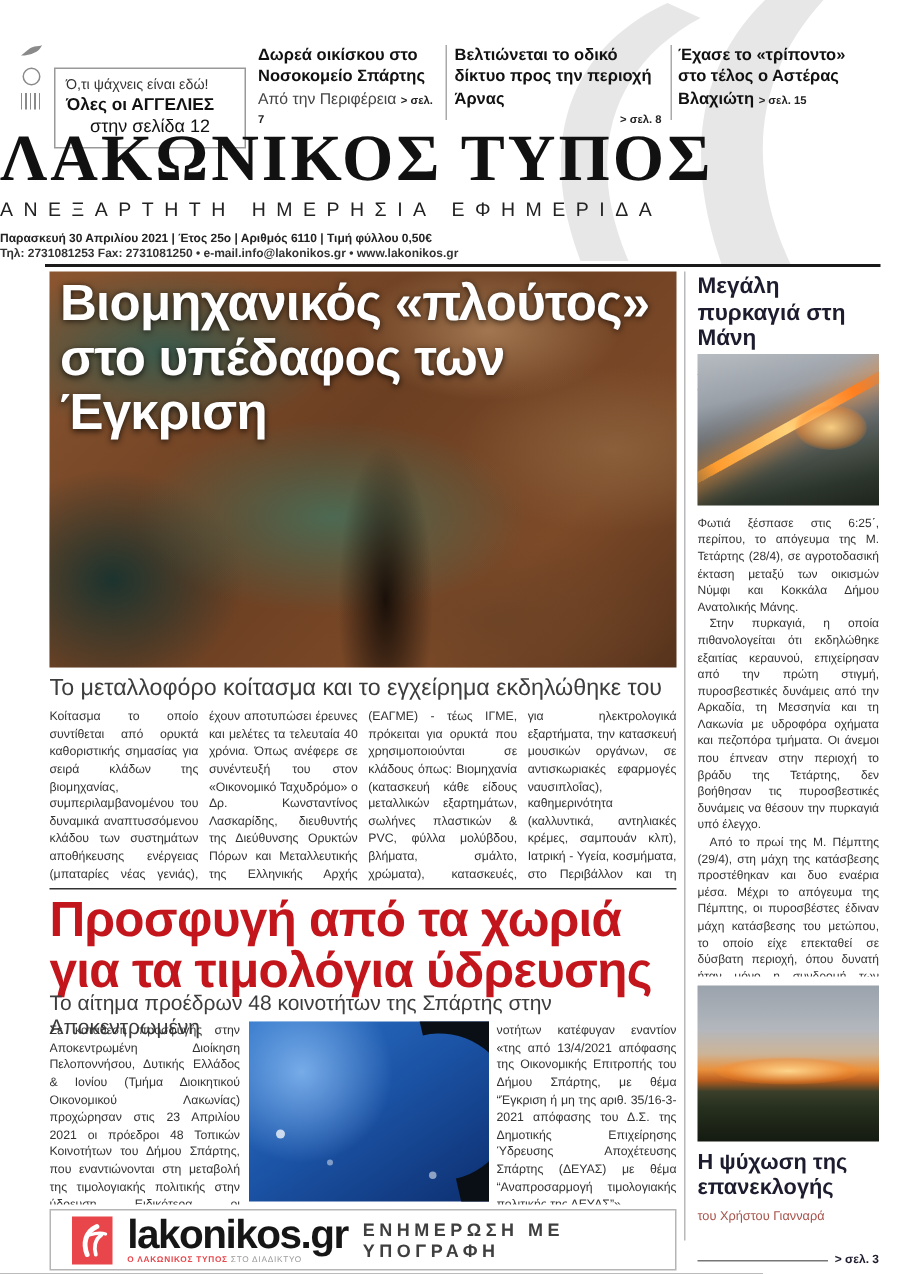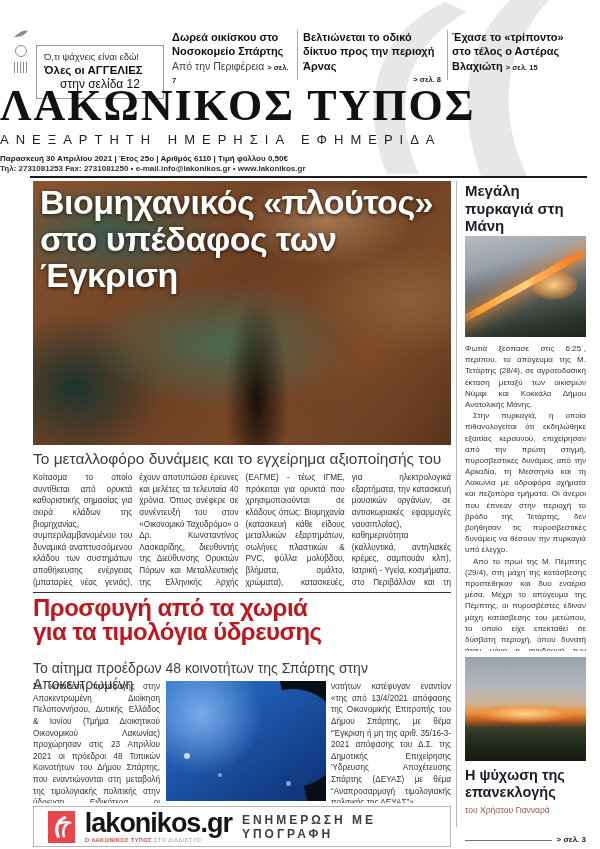--- a/index.html
+++ b/index.html
@@ -59,21 +59,21 @@
     background:radial-gradient(ellipse at 50% 70%, rgba(16,10,6,.9), rgba(16,10,6,0) 70%); }
   .lead-headline { left:40px; top:184px; width:410px; z-index:2;
     font-size:34px; font-weight:bold; color:#fff; line-height:1.08; letter-spacing:-.5px;
     text-shadow:0 1px 4px rgba(0,0,0,.75); }
   .lead-subhead { left:33px; top:450px; width:418px; font-size:15.5px; color:#3d3d3d; }
   .lead-cols { left:33px; top:472px; width:418px; height:117px; display:flex; gap:7px; overflow:hidden; }
   .lead-col { flex:1; font-size:8.2px; line-height:1.42; text-align:justify; color:#333; }
   .rule-mid { left:33px; top:592px; width:418px; height:1px; background:#333; }
 
   
-  .red-headline { left:33px; top:596px; width:418px; font-size:24px; font-weight:bold;
+  .red-headline { left:33px; top:596px; width:418px; font-size:33px; font-weight:bold;
     color:#c3161c; line-height:1.02; letter-spacing:-.5px; }
   .second-subhead { left:33px; top:660px; width:418px; font-size:14px; color:#3d3d3d; }
   .second-body-left { left:33px; top:681px; width:127px; height:122px; overflow:hidden;
     font-size:8.2px; line-height:1.42; text-align:justify; color:#333; }
   .tap-photo { left:166px; top:681px; width:160px; height:120px; overflow:hidden;
     background:
       radial-gradient(circle at 22% 28%, rgba(140,190,245,.8) 0%, transparent 40%),
       linear-gradient(145deg, #2d73c8 0%, #1c55a8 45%, #0d2f70 100%); }
   .tap-photo .tap-arc { position:absolute; right:-42px; top:-18px; width:150px; height:150px;
     border-radius:50%; border:26px solid #0a0f16; border-left-color:transparent;
@@ -169,21 +169,21 @@
     <div class="mast-issue">Παρασκευή 30 Απριλίου 2021 | Έτος 25ο | Αριθμός 6110 | Τιμή φύλλου 0,50€</div>
     <div class="mast-contact">Τηλ: 2731081253 Fax: 2731081250 • e-mail.info@lakonikos.gr • www.lakonikos.gr</div>
   </div>
   <div class="abs rule-masthead"></div>
 
   <div class="abs lead-photo"></div>
   <div class="abs lead-headline">
     <div>Βιομηχανικός «πλούτος»</div>
     <div>στο υπέδαφος των Έγκριση</div>
   </div>
-  <div class="abs lead-subhead">Το μεταλλοφόρο δυνάμεις και το εγχείρημα αξιοποίησής του</div>
+  <div class="abs lead-subhead">Το μεταλλοφόρο κοίτασμα και το εγχείρημα εκδηλώθηκε του</div>
   <div class="abs lead-cols">
     <div class="lead-col">Κοίτασμα το οποίο συντίθεται από ορυκτά καθοριστικής σημασίας για σειρά κλάδων της βιομηχανίας, συμπεριλαμβανομένου του δυναμικά αναπτυσσόμενου κλάδου των συστημάτων αποθήκευσης ενέργειας (μπαταρίες νέας γενιάς), κρύβει η ευρύτερη περιοχή των Μολάων, όπως</div>
     <div class="lead-col">έχουν αποτυπώσει έρευνες και μελέτες τα τελευταία 40 χρόνια. Όπως ανέφερε σε συνέντευξή του στον «Οικονομικό Ταχυδρόμο» ο Δρ. Κωνσταντίνος Λασκαρίδης, διευθυντής της Διεύθυνσης Ορυκτών Πόρων και Μεταλλευτικής της Ελληνικής Αρχής Γεωλογικών &amp; Μεταλλευτικών Ερευνών</div>
     <div class="lead-col">(ΕΑΓΜΕ) - τέως ΙΓΜΕ, πρόκειται για ορυκτά που χρησιμοποιούνται σε κλάδους όπως: Βιομηχανία (κατασκευή κάθε είδους μεταλλικών εξαρτημάτων, σωλήνες πλαστικών &amp; PVC, φύλλα μολύβδου, βλήματα, σμάλτο, χρώματα), κατασκευές, παρασκευή κραμάτων (για την αυτοκινητοβιομηχανία,</div>
     <div class="lead-col">
       <span>για ηλεκτρολογικά εξαρτήματα, την κατασκευή μουσικών οργάνων, σε αντισκωριακές εφαρμογές ναυσιπλοΐας), καθημερινότητα (καλλυντικά, αντηλιακές κρέμες, σαμπουάν κλπ), Ιατρική - Υγεία, κοσμήματα, στο Περιβάλλον και τη Γεωργία.</span>
       
     </div>
   </div>
   <div class="abs rule-mid"></div>

